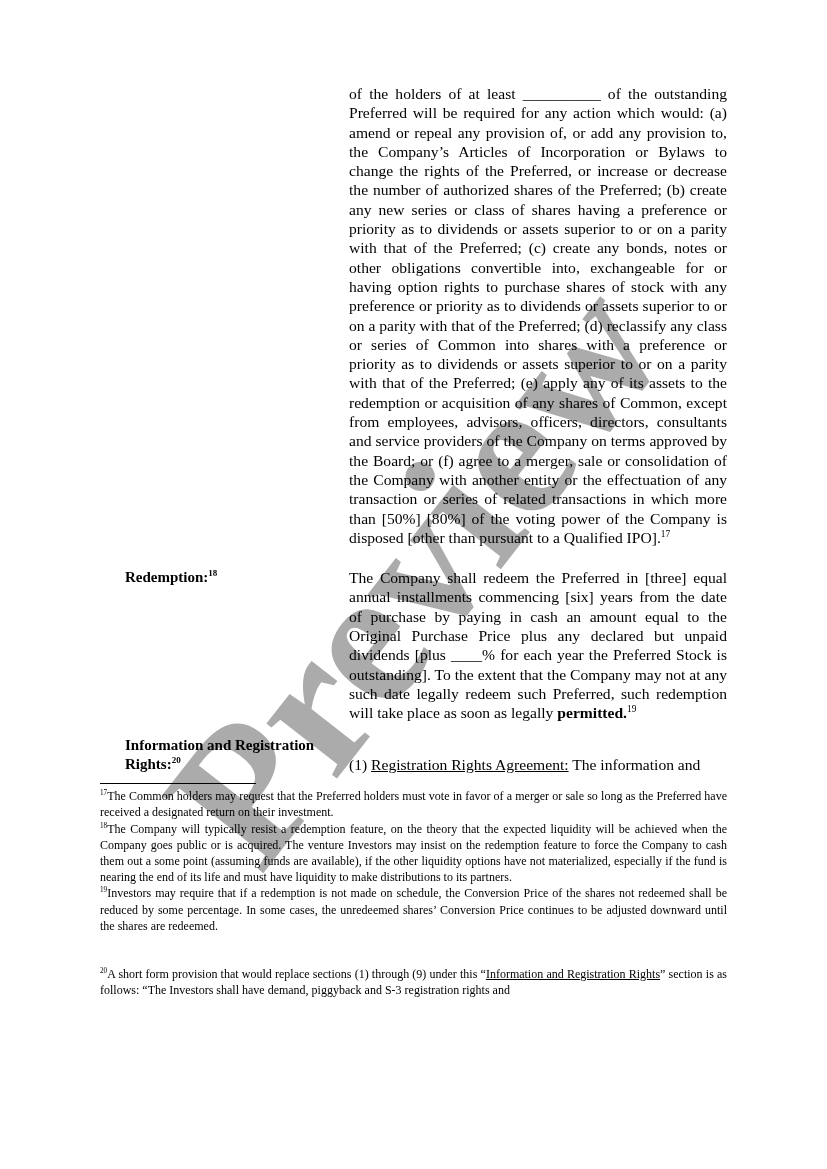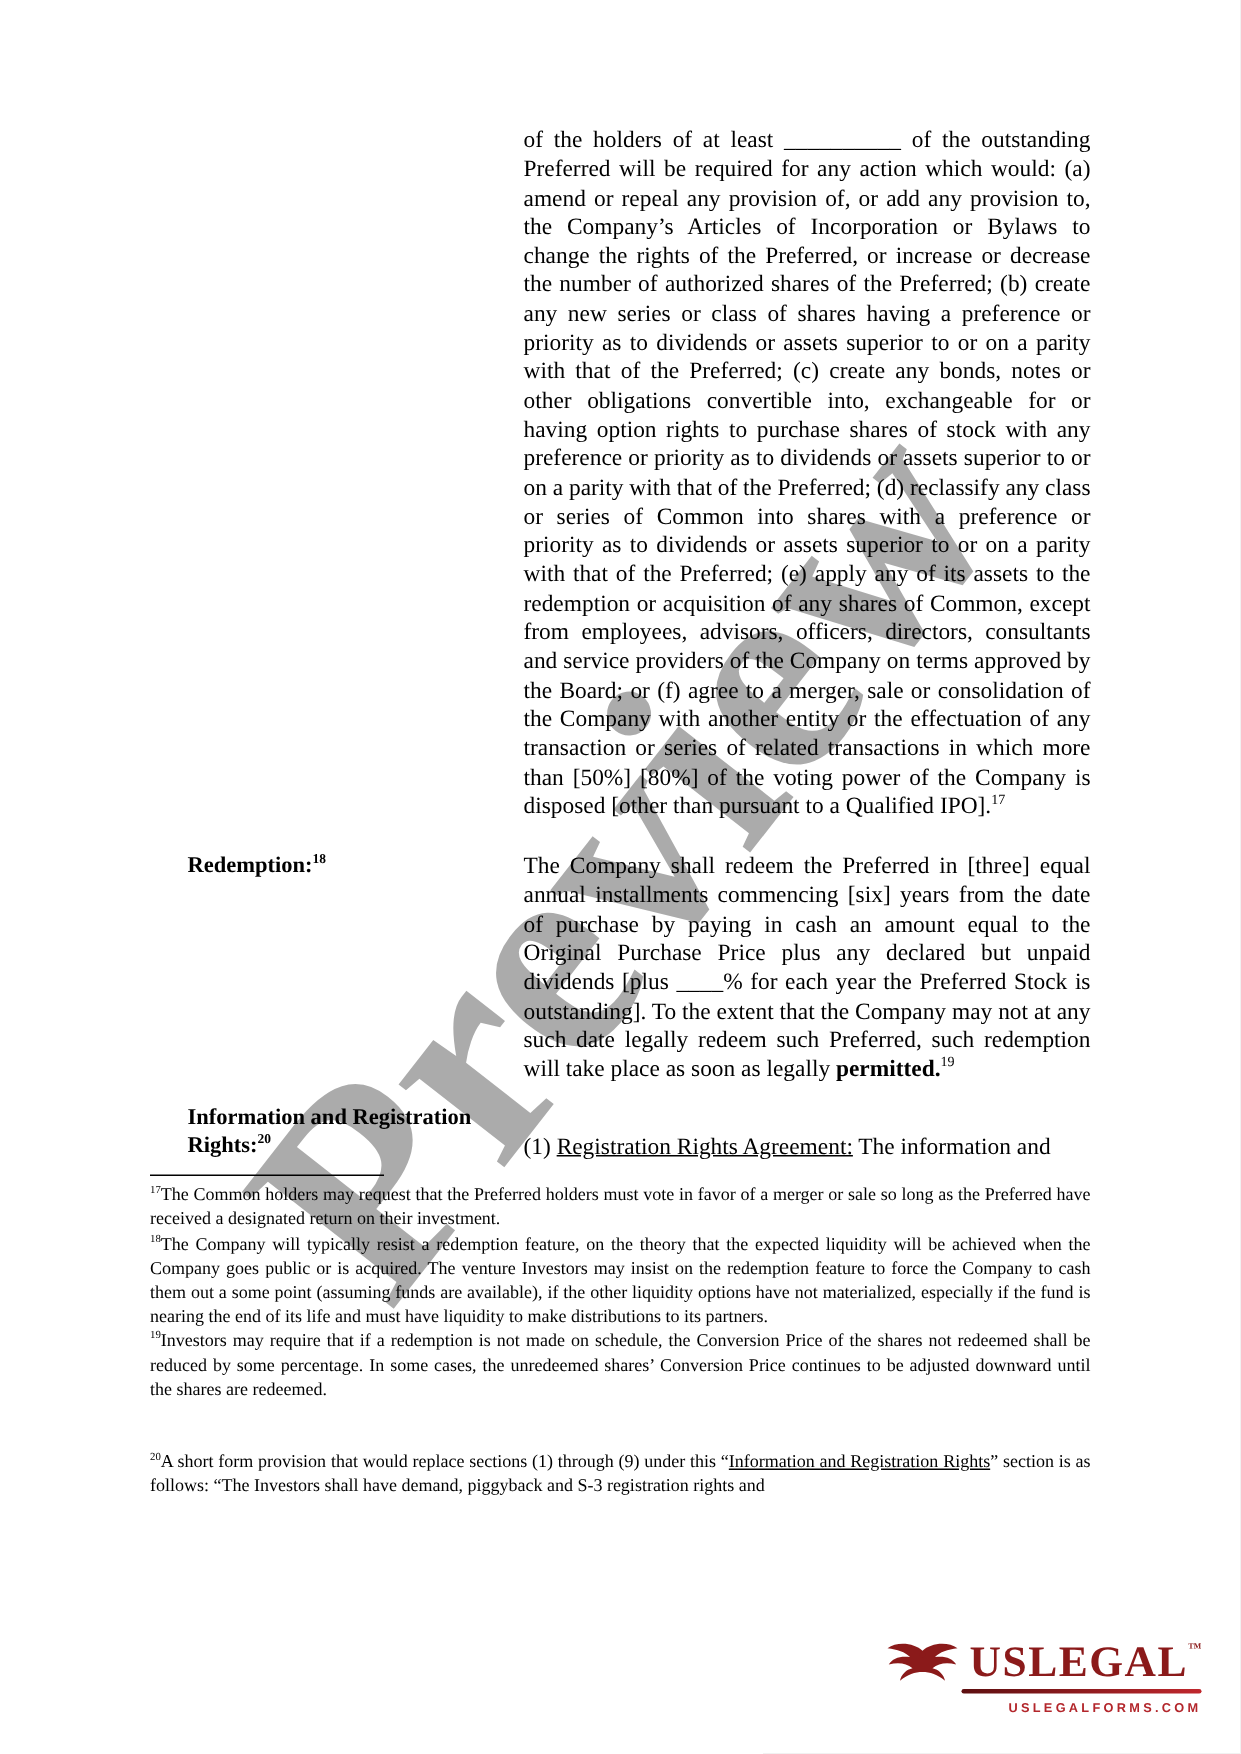--- a/index.html
+++ b/index.html
@@ -137,27 +137,14 @@
 
     <div class="footnotes">
       <p class="fn"><sup>17</sup><span>The Common holders may request that the Preferred holders must vote in favor of a merger or sale so long as the Preferred have received a designated return on their investment.</span></p>
       <p class="fn"><sup>18</sup><span>The Company will typically resist a redemption feature, on the theory that the expected liquidity will be achieved when the Company goes public or is acquired. The venture Investors may insist on the redemption feature to force the Company to cash them out a some point (assuming funds are available), if the other liquidity options have not materialized, especially if the fund is nearing the end of its life and must have liquidity to make distributions to its partners.</span></p>
       <p class="fn"><sup>19</sup><span>Investors may require that if a redemption is not made on schedule, the Conversion Price of the shares not redeemed shall be reduced by some percentage. In some cases, the unredeemed shares’ Conversion Price continues to be adjusted downward until the shares are redeemed.</span></p>
       <p class="fn fn-gap"><sup>20</sup><span>A short form provision that would replace sections (1) through (9) under this “</span><span class="u">Information and Registration Rights</span><span>” section is as follows: “The Investors shall have demand, piggyback and S-3 registration rights and</span></p>
     </div>
 
   </div>
 
-  <div class="logo">
-    <div class="logo-top">
-      <span class="eagle">
-        <svg viewBox="0 0 60 36" xmlns="http://www.w3.org/2000/svg" aria-hidden="true">
-          <path fill="#8b1a1a" d="M30 9 C24 3 10 1 2 7 C10 8 16 10 20 14 C12 13 6 15 3 20 C11 18 17 19 22 23 C17 24 13 28 12 33 C18 28 24 26 30 26 C36 26 42 28 48 33 C47 28 43 24 38 23 C43 19 49 18 57 20 C54 15 48 13 40 14 C44 10 50 8 58 7 C50 1 36 3 30 9 Z"></path>
-          <circle cx="30" cy="12" r="2.2" fill="#8b1a1a"></circle>
-        </svg>
-      </span>
-      <span class="brand"><span>USLEGAL</span><span class="tm">™</span></span>
-    </div>
-    <div class="logo-line"></div>
-    <div class="site">USLEGALFORMS.COM</div>
-  </div>
 
 </div>
 
 </body></html>

